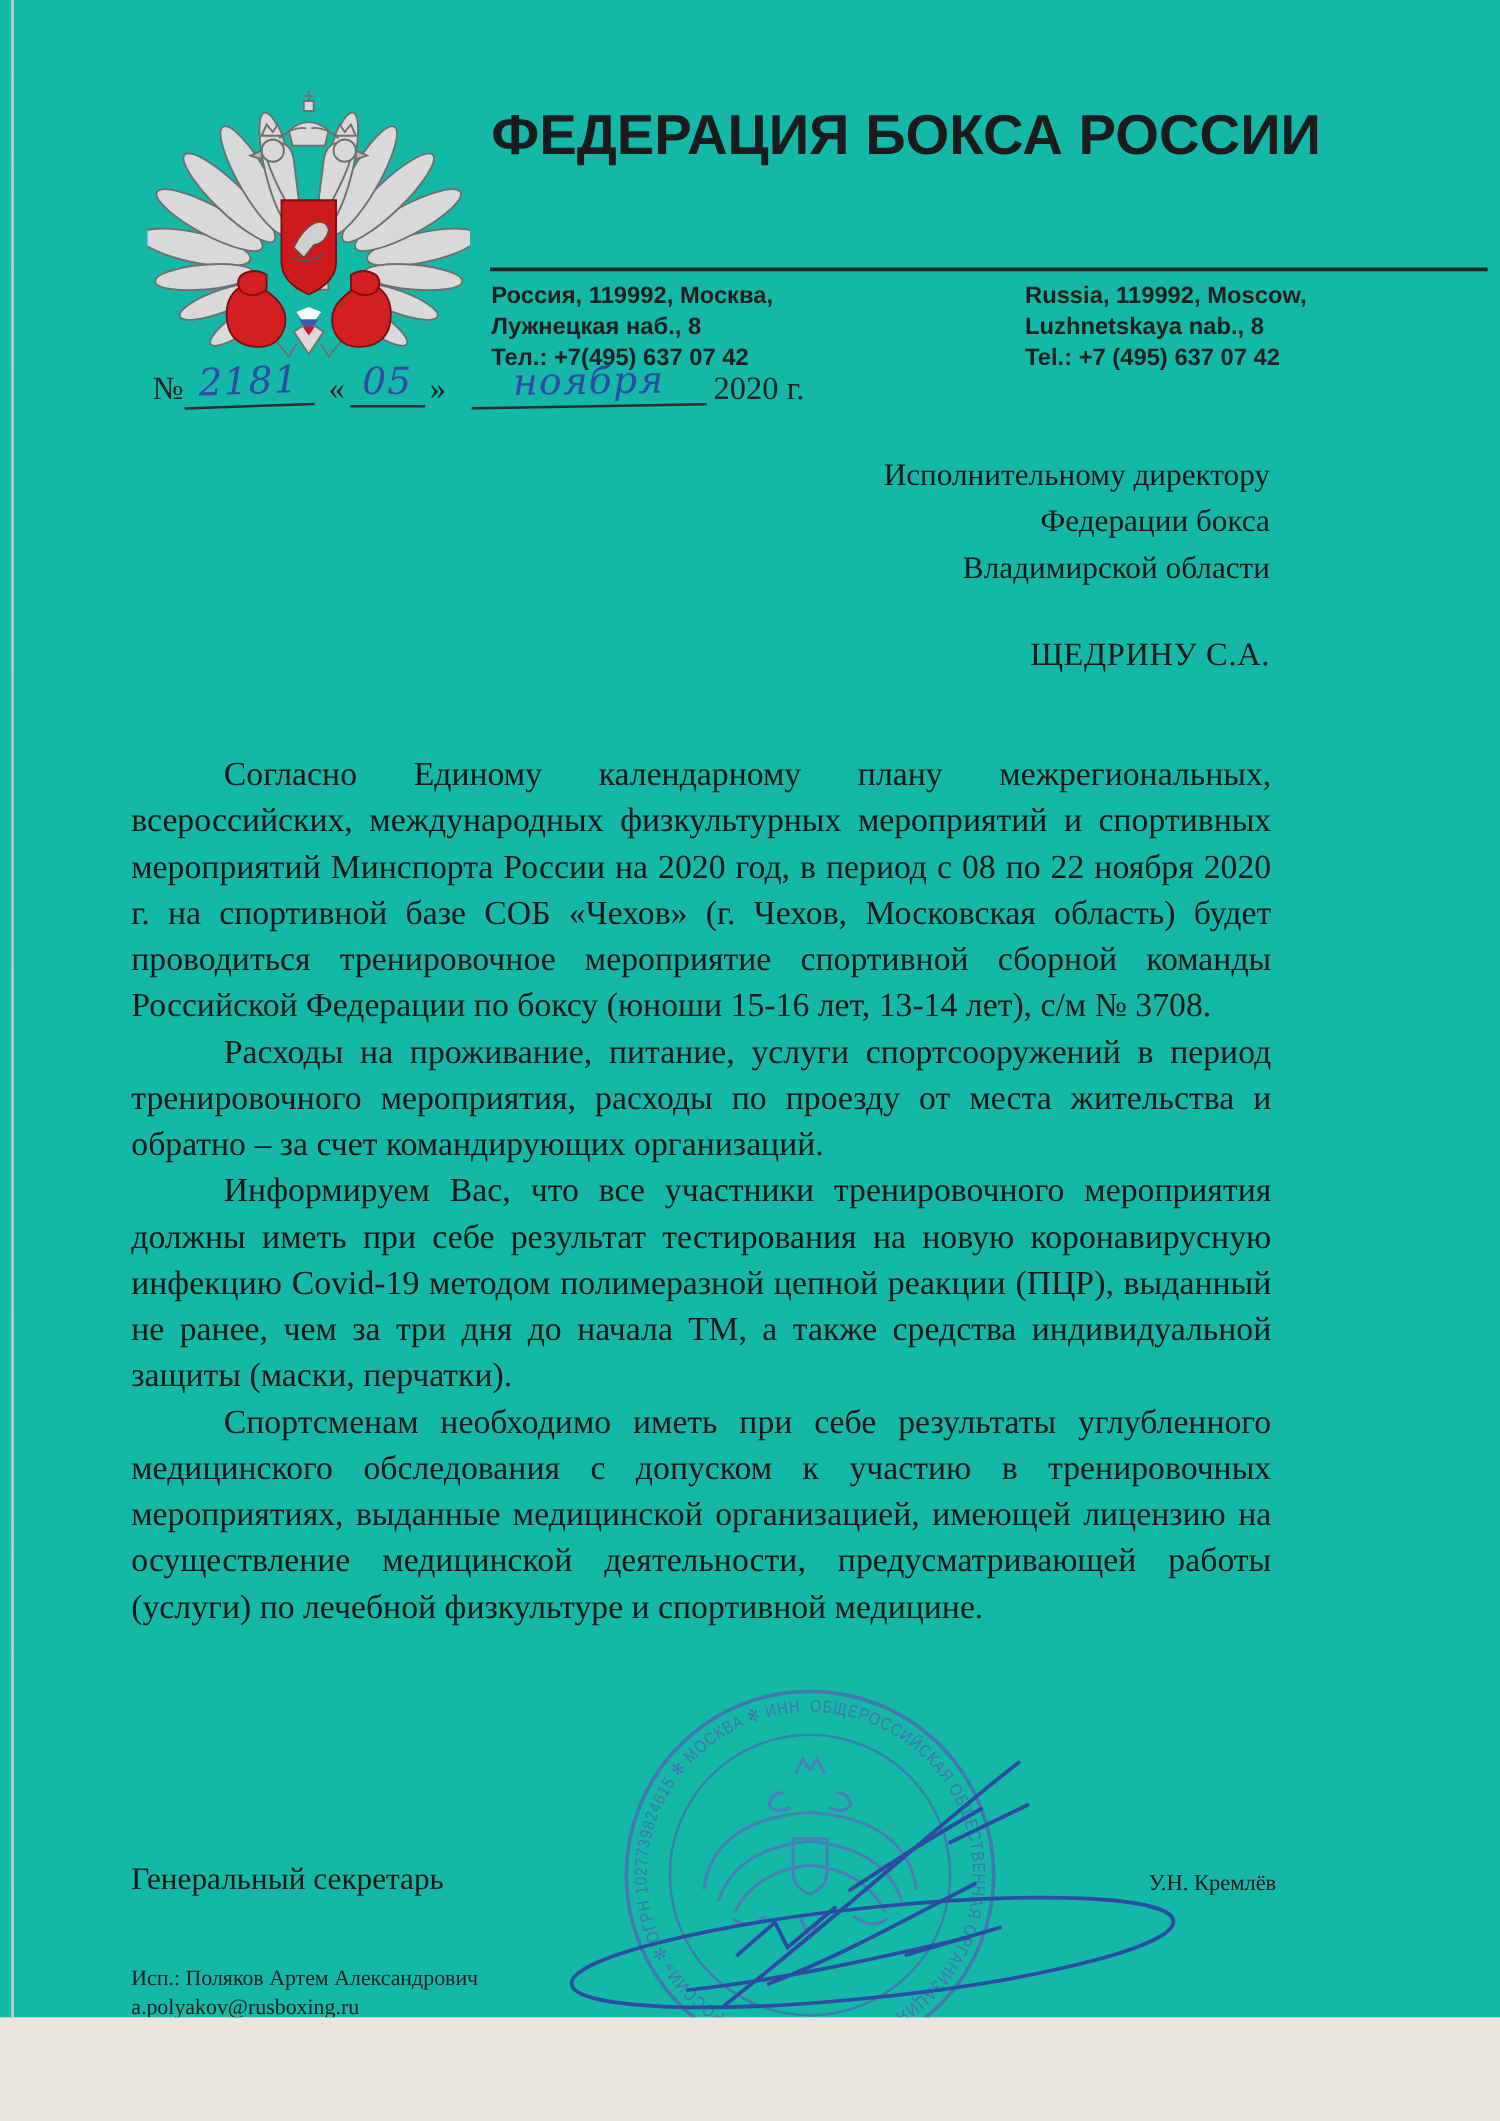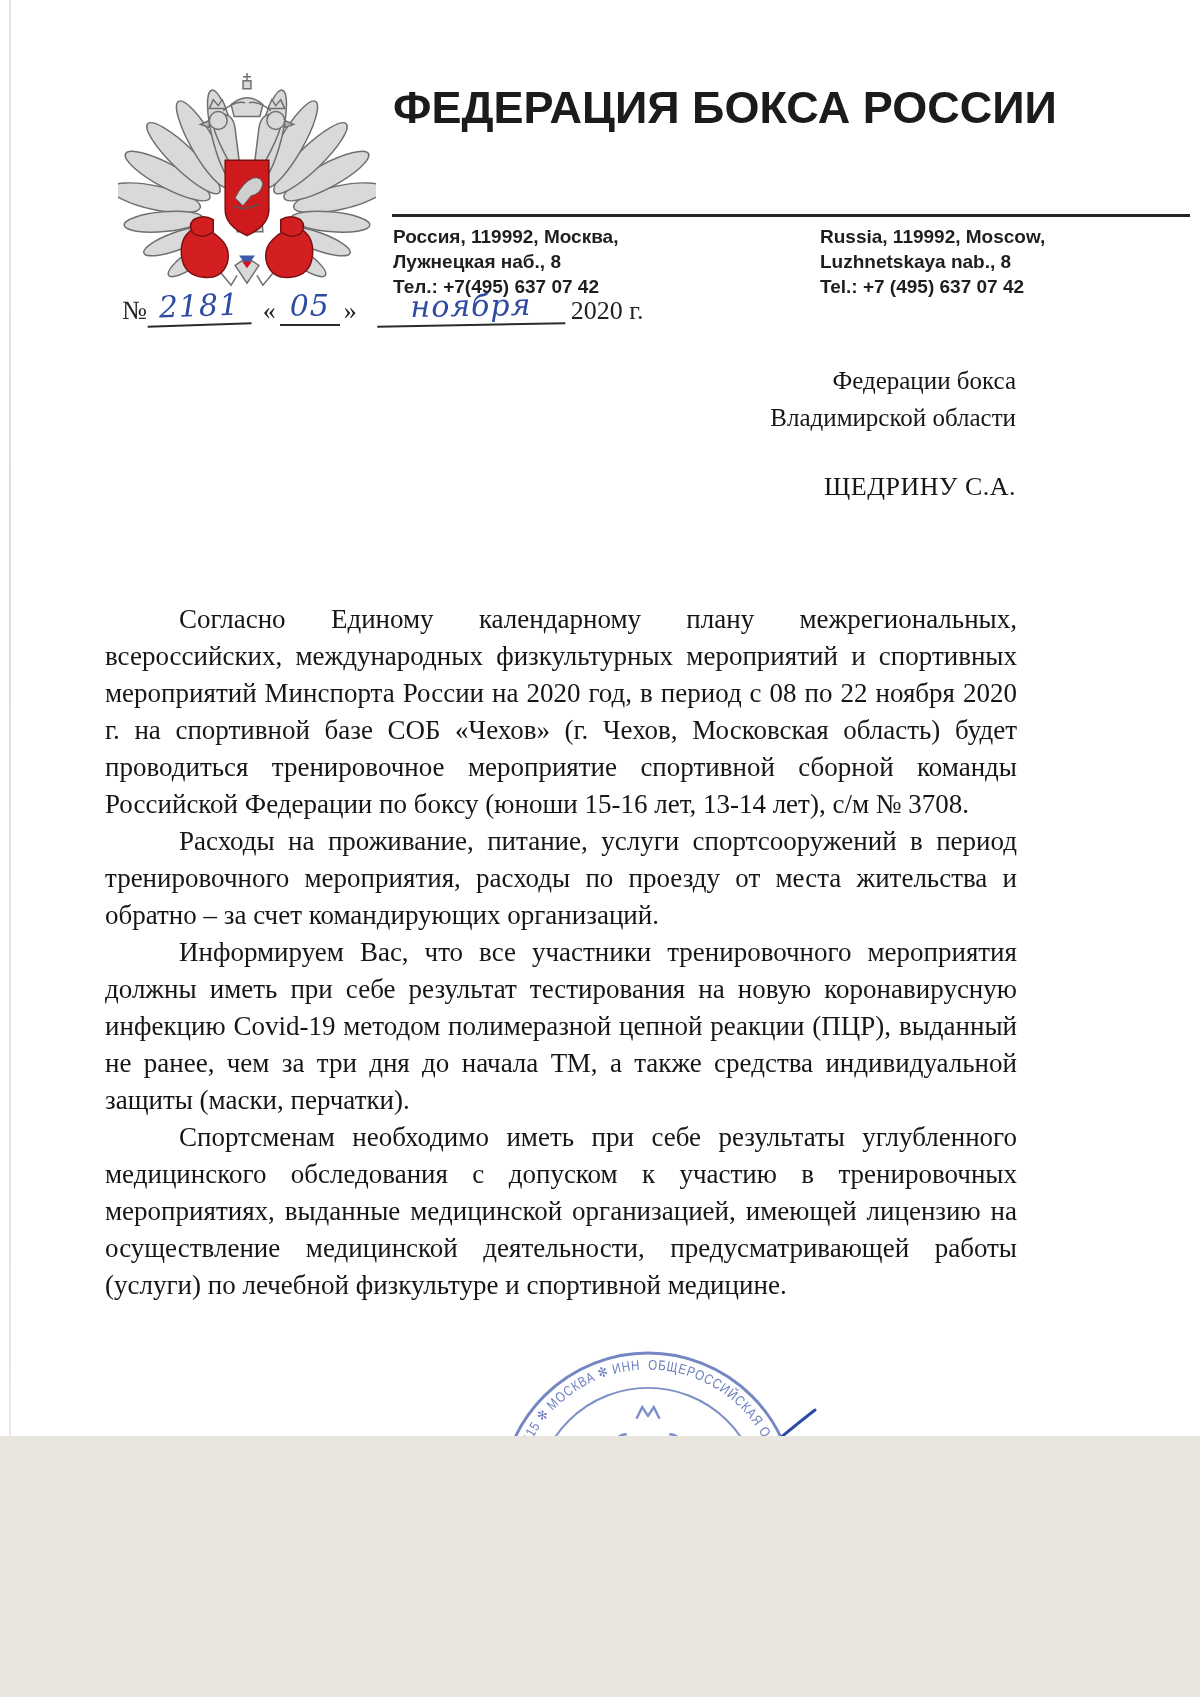--- a/index.html
+++ b/index.html
@@ -1,20 +1,20 @@
 <!DOCTYPE html>
 <html><head>
 <meta charset="utf-8">
 <style>
   html,body{margin:0;padding:0;background:#e8e6de;}
   .page{
     position:relative;
-    width:1200px;height:1436px;
+    width:1200px;height:1614px;
     margin:0 auto;
-    background:#ffffff;
+    background:#14b8a6;
     overflow:hidden;
     font-family:"Liberation Serif", serif;
     color:#1d1c1a;
   }
   .paper-edge-left{
     position:absolute;left:9px;top:0;width:2px;height:100%;
     background:linear-gradient(to bottom,#e3dfd0,#d9d5c6 40%,#e6e2d4);
     opacity:.8;
   }
   
@@ -184,20 +184,21 @@
         <span class="hand">05</span>
       </span>
     <span class="ref-quote2">»</span>
     <span class="u-seg u-month">
         <span class="hand">ноября</span>
       </span>
     <span class="ref-year">2020 г.</span>
   </div>
 
   <div class="recipient">
+    <div>Исполнительному директору</div>
     <div>Федерации бокса</div>
     <div>Владимирской области</div>
     <div class="recipient-name">ЩЕДРИНУ С.А.</div>
   </div>
 
 
   <div class="body-text">
     <p>Согласно Единому календарному плану межрегиональных, всероссийских, международных физкультурных мероприятий и спортивных мероприятий Минспорта России на 2020 год, в период с 08 по 22 ноября 2020 г. на спортивной базе СОБ «Чехов» (г. Чехов, Московская область) будет проводиться тренировочное мероприятие спортивной сборной команды Российской Федерации по боксу (юноши 15-16 лет, 13-14 лет), с/м № 3708.</p>
     <p>Расходы на проживание, питание, услуги спортсооружений в период тренировочного мероприятия, расходы по проезду от места жительства и обратно – за счет командирующих организаций.</p>
     <p>Информируем Вас, что все участники тренировочного мероприятия должны иметь при себе результат тестирования на новую коронавирусную инфекцию Covid-19 методом полимеразной цепной реакции (ПЦР), выданный не ранее, чем за три дня до начала ТМ, а также средства индивидуальной защиты (маски, перчатки).</p>
@@ -236,16 +237,21 @@
       <path d="M150 212 C 230 150, 330 60, 385 18"></path>
       <path d="M185 195 C 245 172, 305 138, 350 115"></path>
       <path d="M120 200 C 200 192, 290 170, 345 158"></path>
       <path d="M160 172 l 30 -26 l 10 20 l 38 -32"></path>
       <path d="M330 82 l 62 -30"></path>
       <path d="M295 172 l 75 -22"></path>
       <path d="M250 120 C 280 100, 320 75, 355 55"></path>
     </g>
   </svg>
 
+  <div class="footer">
+    <div>Исп.: Поляков Артем Александрович</div>
+    <div>a.polyakov@rusboxing.ru</div>
+    <div>+7 (495) 637-07-42</div>
+  </div>
 
   <div class="scan-line-dark"></div>
   <div class="scan-line-faint"></div>
 </div>
 
 </body></html>

